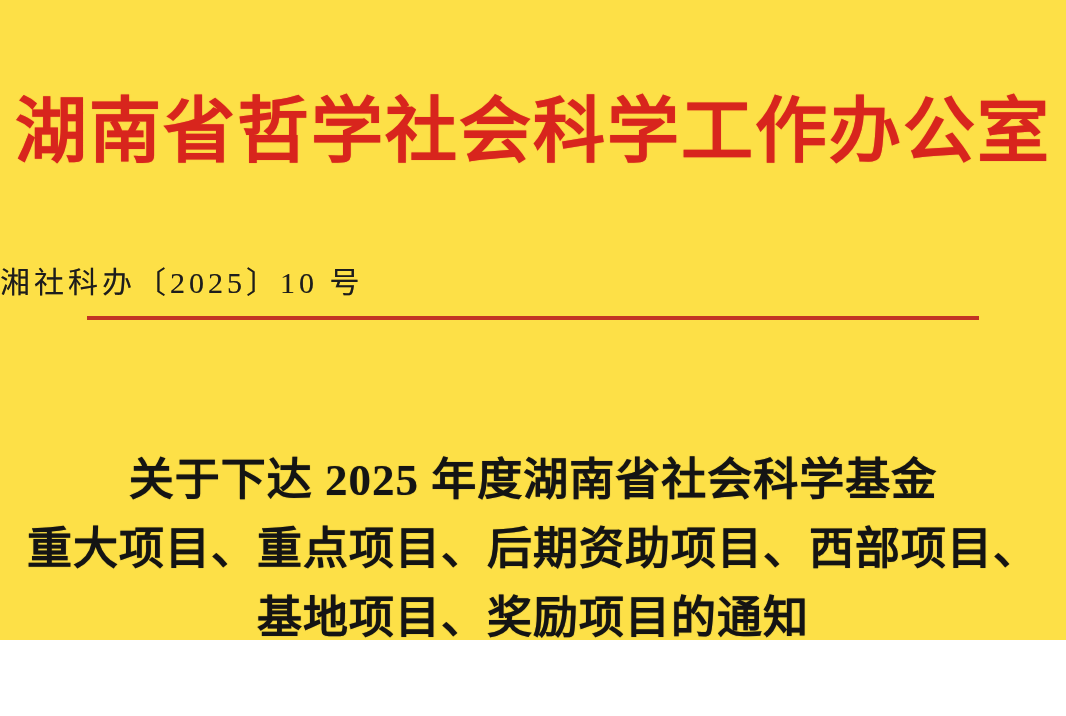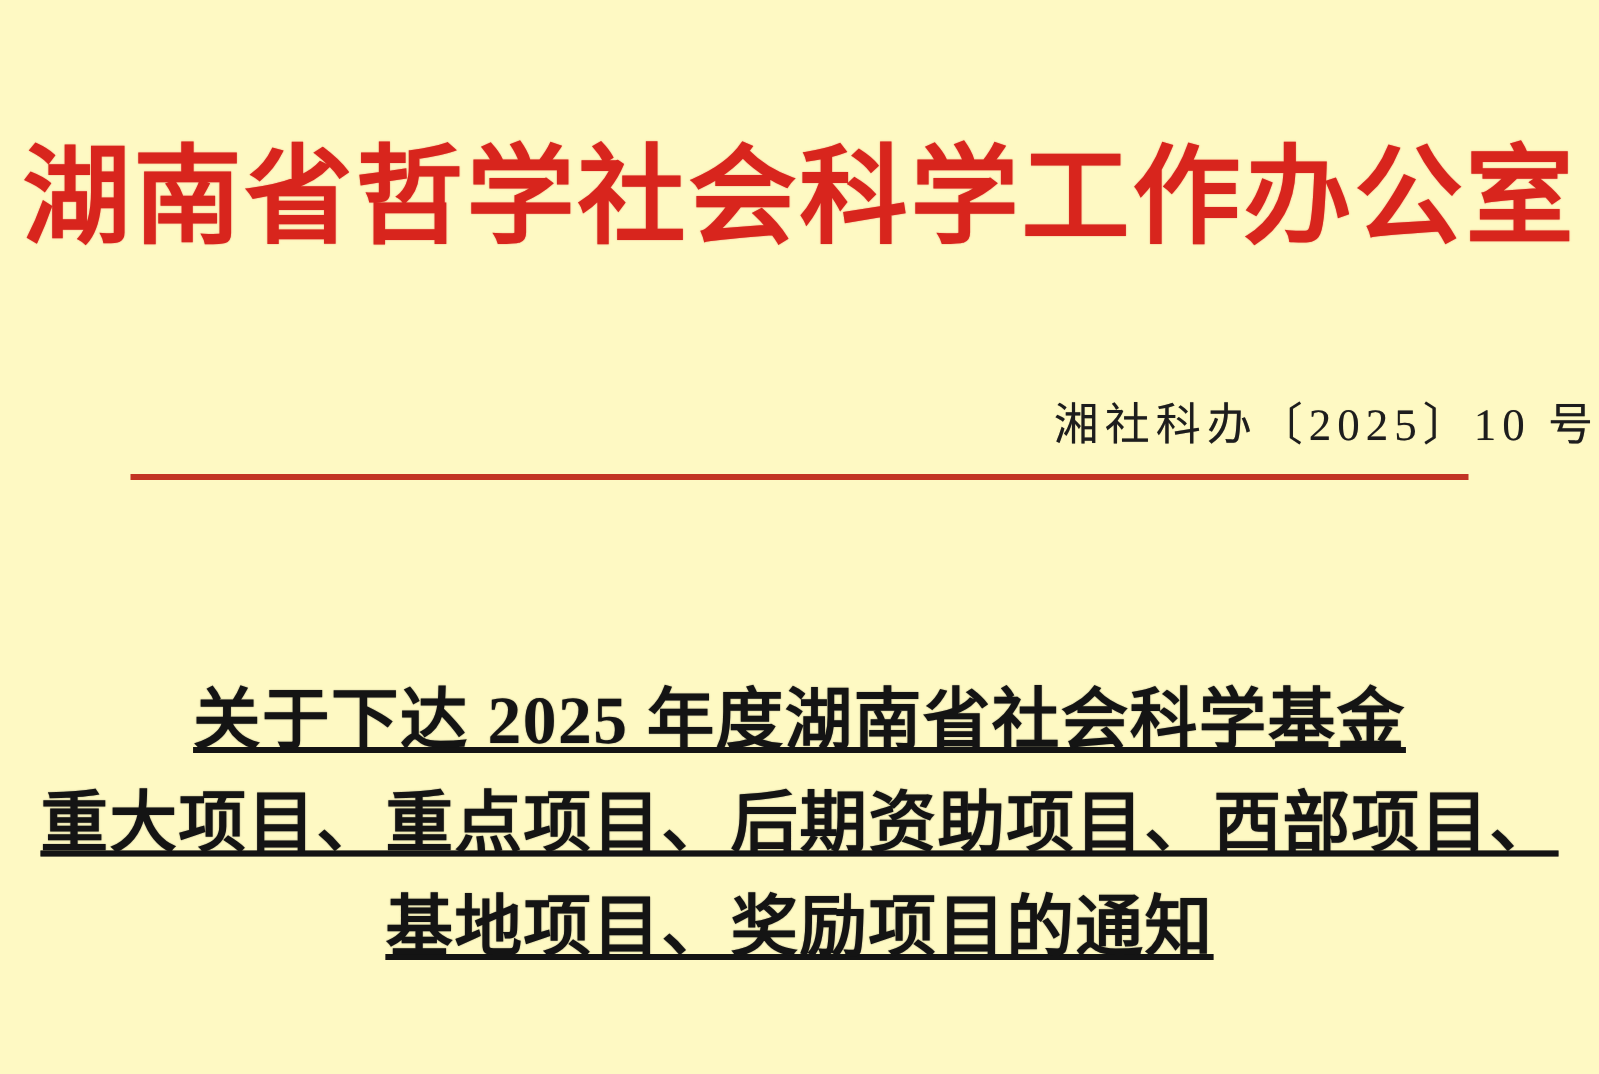--- a/index.html
+++ b/index.html
@@ -3,23 +3,23 @@
 <meta charset="utf-8">
 <style>
   html, body {
     margin: 0;
     padding: 0;
     background: #ffffff;
   }
   .page {
     position: relative;
     width: 1066px;
-    height: 716px;
+    height: 640px;
     margin: 0 auto;
-    background: #fef9c3;
+    background: #fde047;
     overflow: hidden;
     font-family: "Liberation Serif", "DejaVu Serif", serif;
   }
   
   .agency-title {
     position: absolute;
     top: 72px;
     left: 0;
     width: 100%;
     text-align: center;
@@ -29,21 +29,21 @@
     color: #d8251d;
     text-shadow: 0 0 1px rgba(216, 37, 29, 0.55);
     white-space: nowrap;
   }
   
   .doc-number {
     position: absolute;
     top: 258px;
     left: 0;
     width: 100%;
-    text-align: right;
+    text-align: left;
     font-size: 30px;
     font-weight: 400;
     letter-spacing: 4px;
     color: #1d1d1d;
     text-shadow: 0 0 0.5px rgba(0,0,0,0.4);
     white-space: nowrap;
   }
   
   .red-divider {
     position: absolute;
@@ -65,21 +65,20 @@
     text-align: center;
     font-size: 45px;
     font-weight: 700;
     line-height: 69px;
     color: #141414;
     text-shadow: 0 0 1px rgba(0,0,0,0.45);
   }
   .notice-title .title-line {
     white-space: nowrap;
     letter-spacing: 1px;
-    text-decoration: underline;
   }
 </style>
 </head>
 <body>
 
 <div class="page">
 
   <div class="agency-title">湖南省哲学社会科学工作办公室</div>
 
   <div class="doc-number">湘社科办〔2025〕10 号</div>

